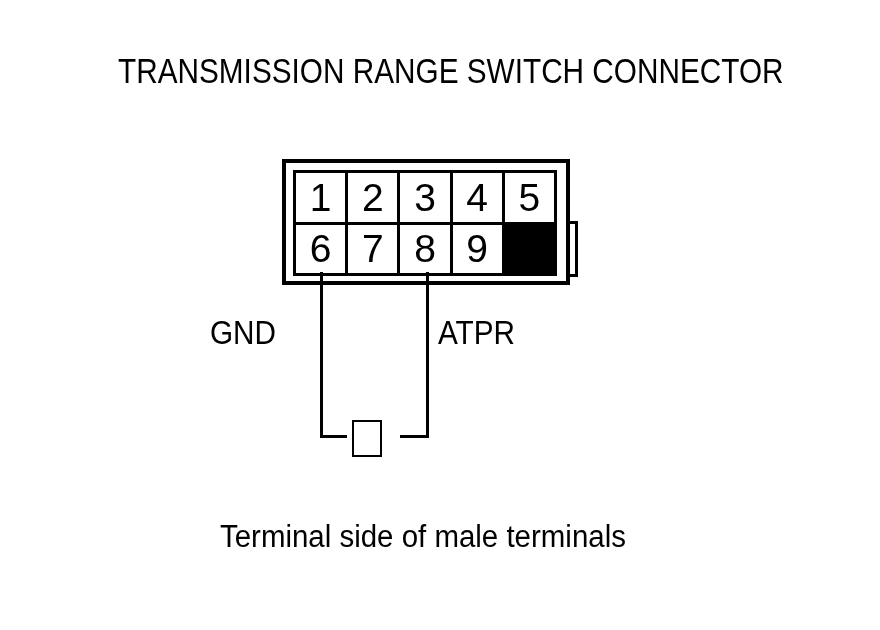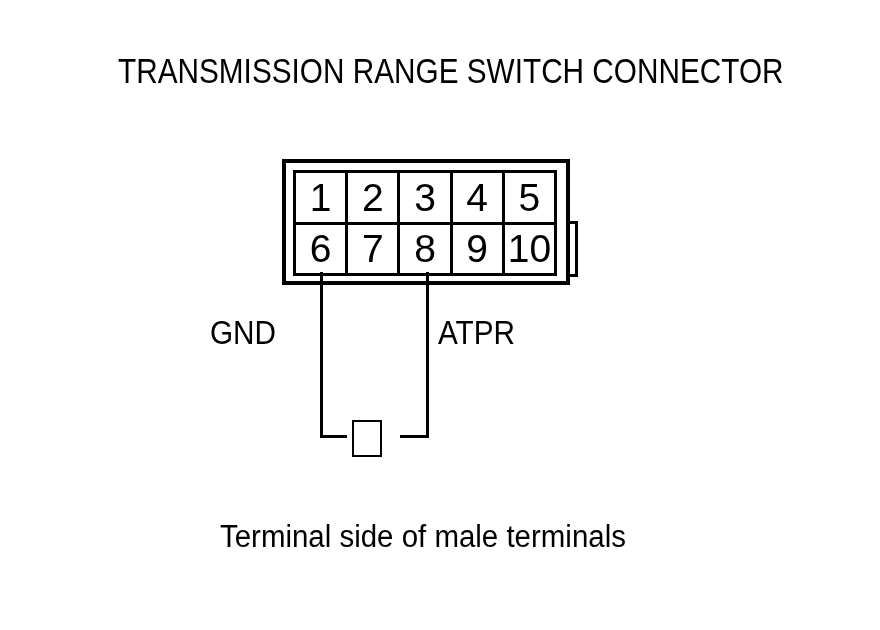--- a/index.html
+++ b/index.html
@@ -110,21 +110,20 @@
   <div class="abs pin-grid">
     <div class="pin-cell">1</div>
     <div class="pin-cell">2</div>
     <div class="pin-cell">3</div>
     <div class="pin-cell">4</div>
     <div class="pin-cell">5</div>
     <div class="pin-cell">6</div>
     <div class="pin-cell">7</div>
     <div class="pin-cell">8</div>
     <div class="pin-cell">9</div>
-    <div class="pin-cell">10</div>
   </div>
 
   <div class="abs vwire gnd"></div>
   <div class="abs vwire atpr"></div>
   <div class="abs hwire gnd"></div>
   <div class="abs hwire atpr"></div>
   <div class="abs wire-symbol"></div>
 
   <div class="abs wire-label gnd">GND</div>
   <div class="abs wire-label atpr">ATPR</div>

